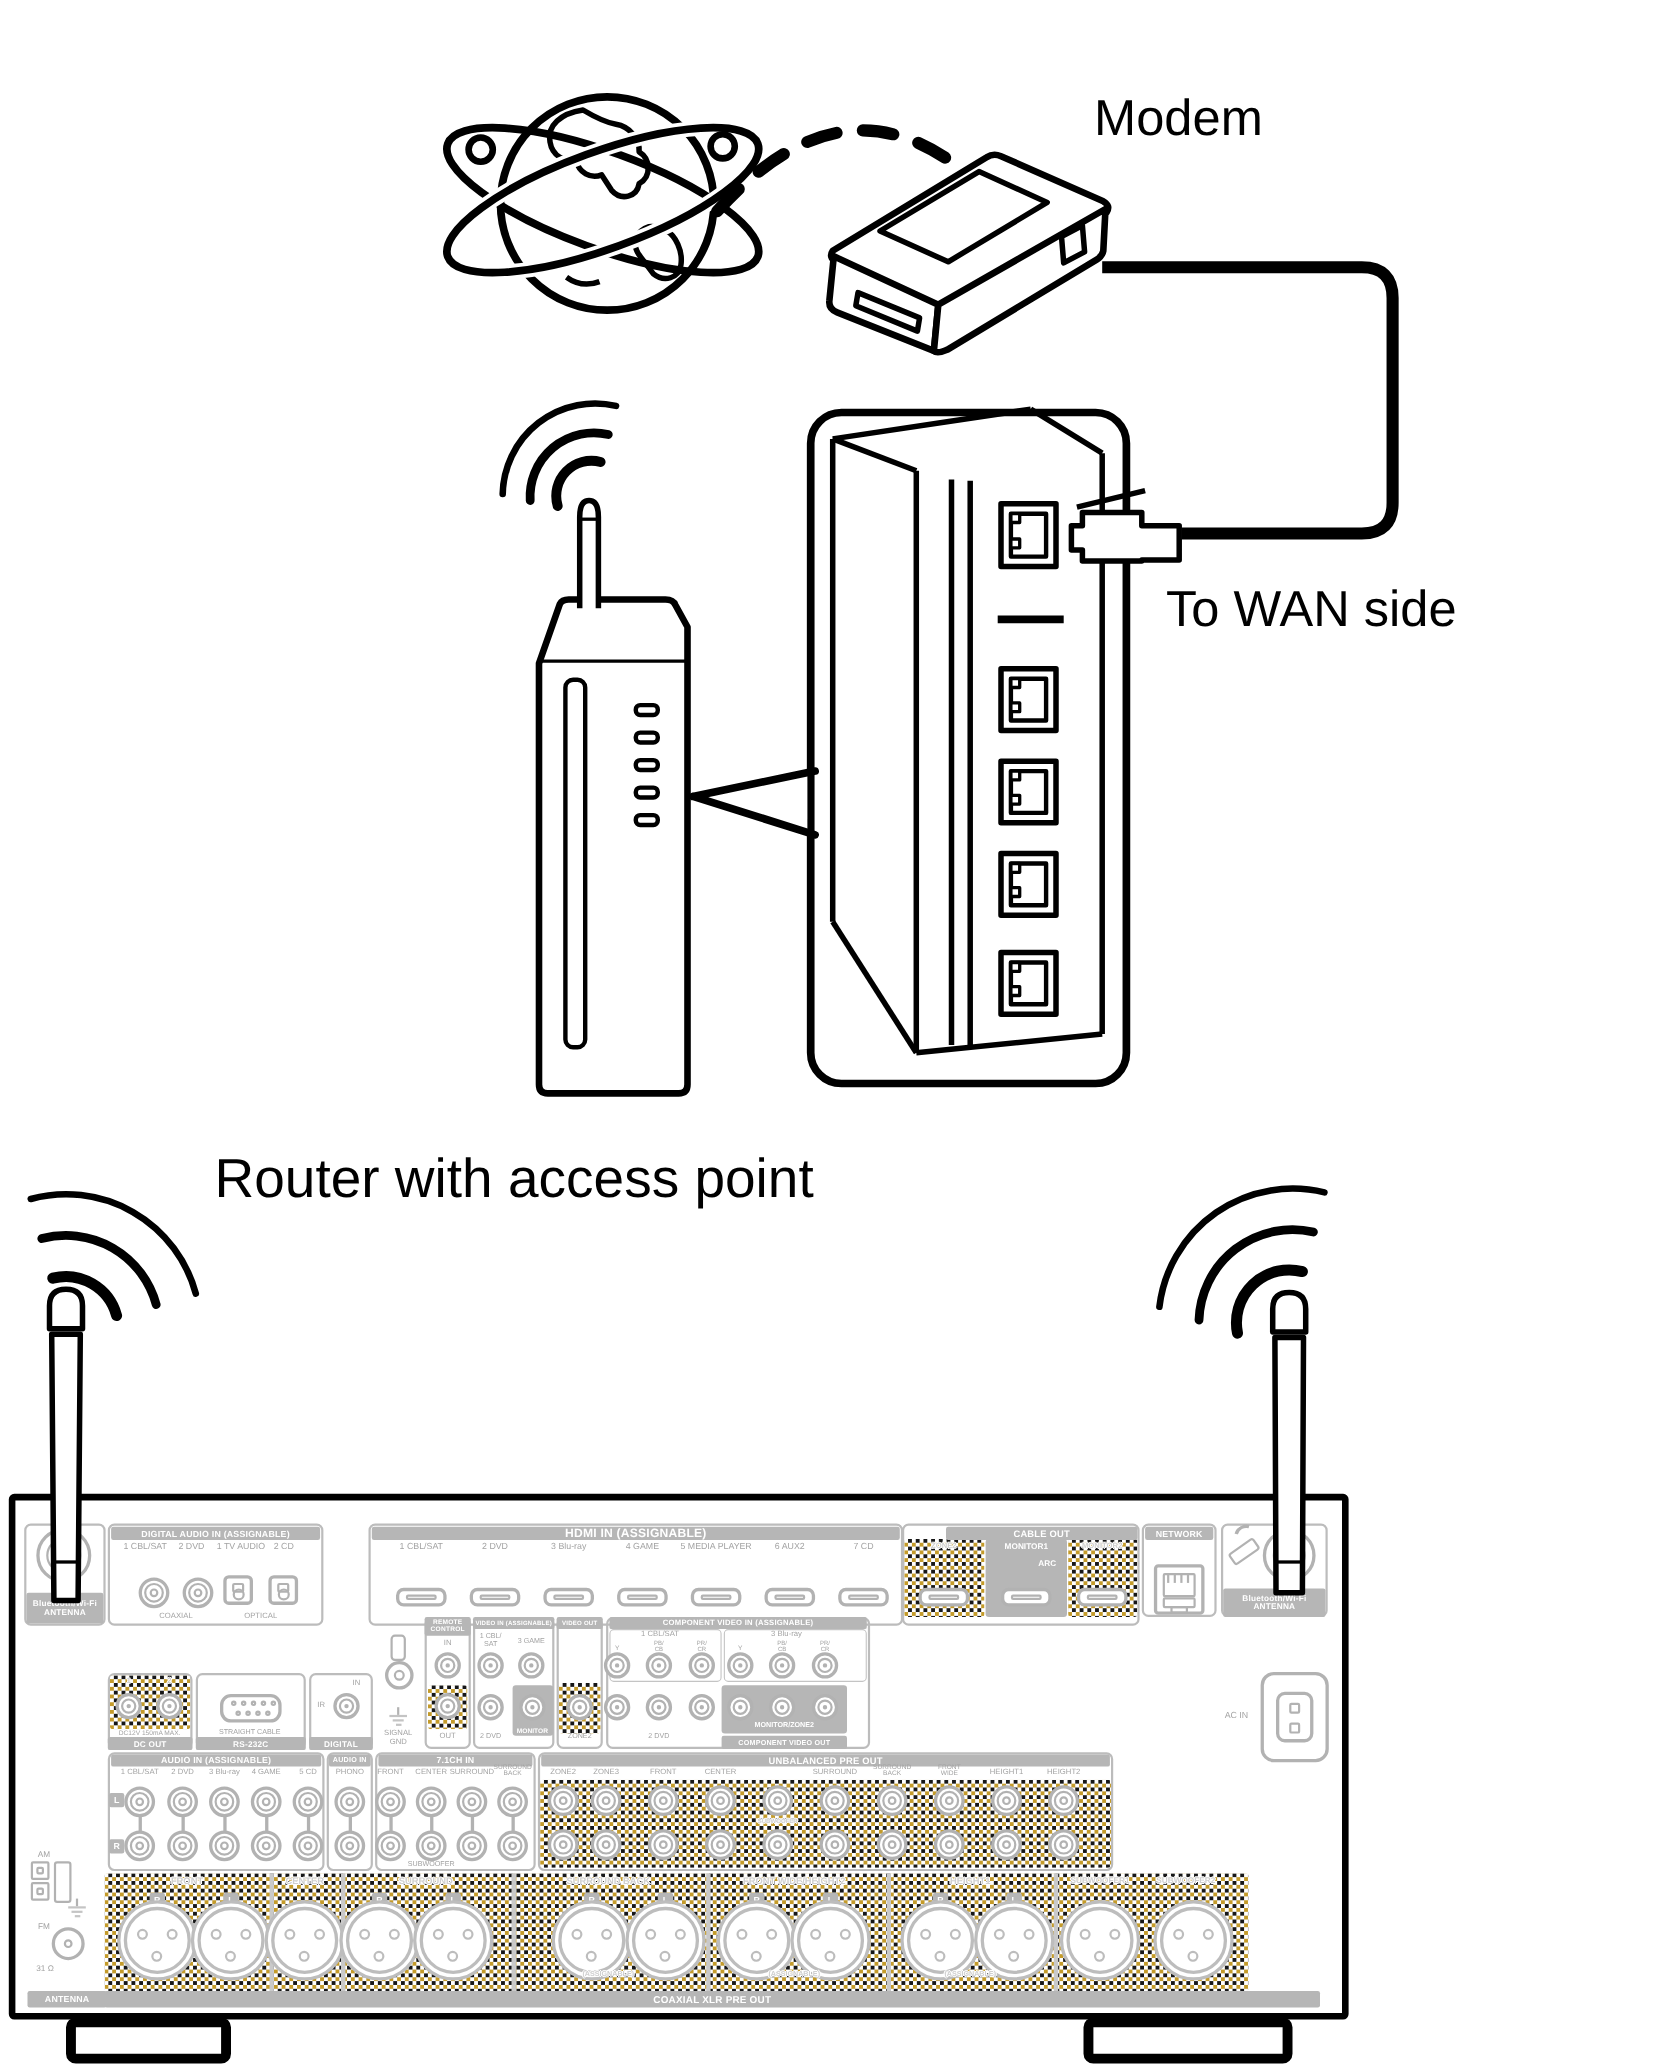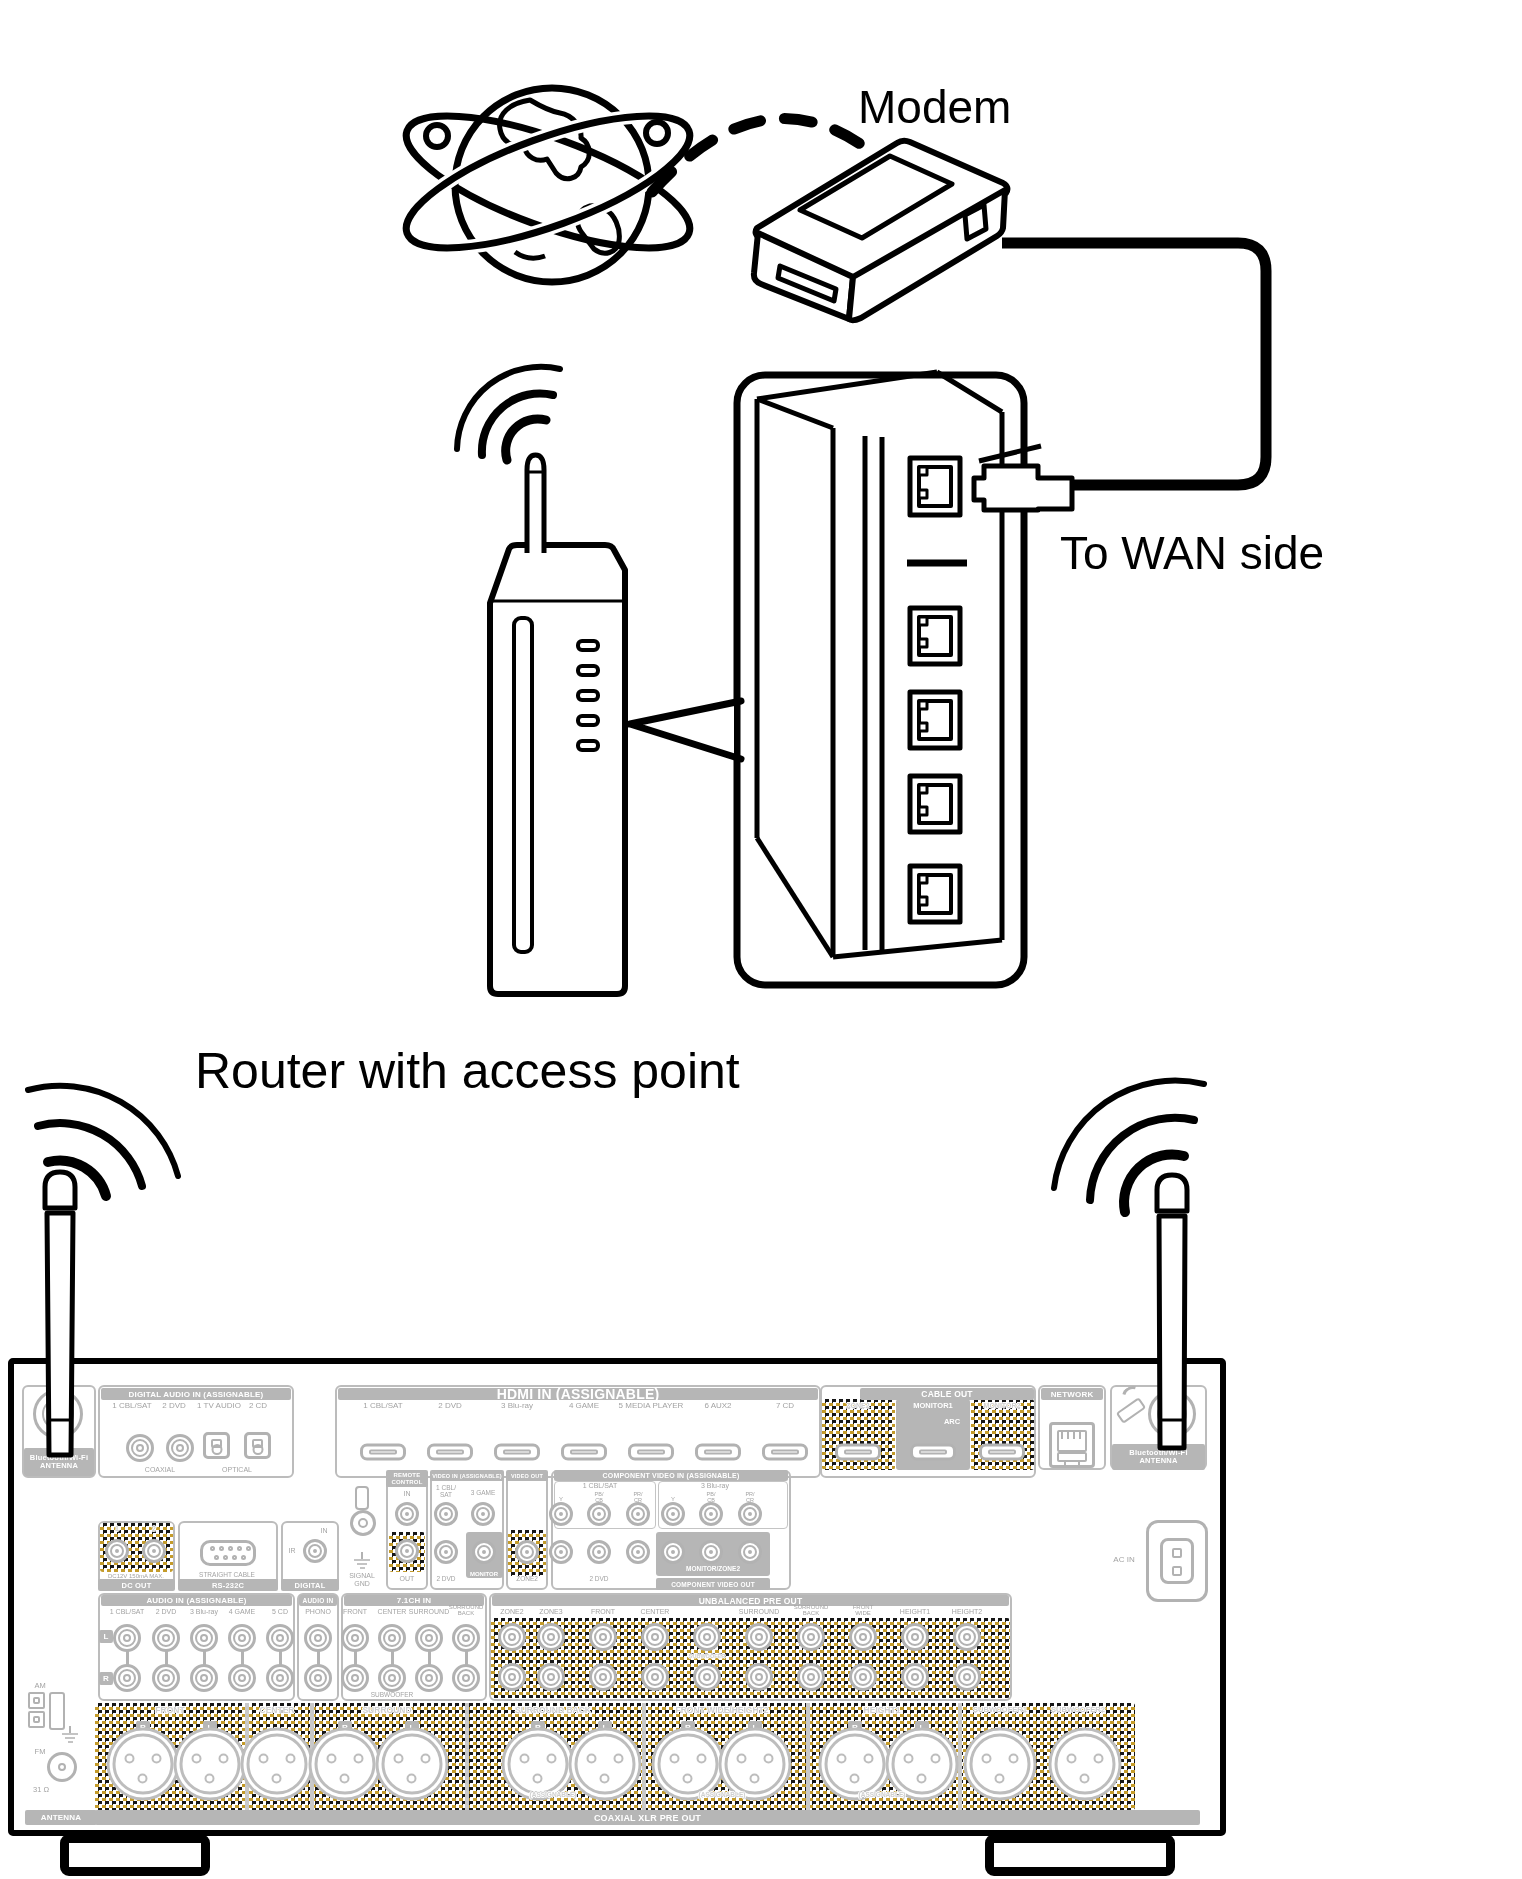--- a/index.html
+++ b/index.html
@@ -88,21 +88,21 @@
         <i></i>
         <b></b>
       </div>
       <div class="opt" style="left: 244px; top: 1432px; width: 27px; height: 27px;">
         <i></i>
         <b></b>
       </div>
       <div class="lb" style="left: 160px; top: 1466px; font-size: 7px;">COAXIAL</div>
       <div class="lb" style="left: 237px; top: 1466px; font-size: 7px;">OPTICAL</div>
       <div class="sec" style="left: 335px; top: 1385px; width: 486px; height: 93px;"></div>
-      <div class="bar" style="left: 338px; top: 1388px; width: 480px; height: 12px; font-size: 14px;">HDMI IN (ASSIGNABLE)</div>
+      <div class="bar" style="left: 338px; top: 1388px; width: 480px; height: 12px; font-size: 11px;">HDMI IN (ASSIGNABLE)</div>
       <div class="lb" style="left: 383px; top: 1402px; font-size: 8px;">1 CBL/SAT</div>
       <div class="hdmi" style="left: 383px; top: 1452px;">
         <i></i>
       </div>
       <div class="lb" style="left: 450px; top: 1402px; font-size: 8px;">2 DVD</div>
       <div class="hdmi" style="left: 450px; top: 1452px;">
         <i></i>
       </div>
       <div class="lb" style="left: 517px; top: 1402px; font-size: 8px;">3 Blu-ray</div>
       <div class="hdmi" style="left: 517px; top: 1452px;">
@@ -699,21 +699,21 @@
       <div class="dot" style="left: 58px; top: 1763px; width: 8px; height: 8px;"></div>
       <div class="lb" style="left: 41px; top: 1786px; font-size: 7.5px;">31 Ω</div>
       <div class="bar" style="left: 25px; top: 1810px; width: 72px; height: 15px; font-size: 8px;">ANTENNA</div>
       <div class="lb" style="left: 1124px; top: 1556px; font-size: 8px;">AC IN</div>
       <div class="tsq" style="left: 1146px; top: 1520px; width: 62px; height: 82px; border-width: 3px; border-radius: 12px;"></div>
       <div class="tsq" style="left: 1160px; top: 1538px; width: 34px; height: 46px; border-width: 3px; border-radius: 8px;"></div>
       <div class="tsq" style="left: 1172px; top: 1548px; width: 10px; height: 10px;"></div>
       <div class="tsq" style="left: 1172px; top: 1566px; width: 10px; height: 10px;"></div>
     </div>
 
-  <div class="biglabel" style="left:858px;top:80px;width:290px;text-align:left;font-size:46px;">Modem</div>
+  <div class="biglabel" style="left:858px;top:80px;width:290px;text-align:right;font-size:46px;">Modem</div>
   <div class="biglabel" style="left:1060px;top:526px;font-size:46px;">To WAN side</div>
   <div class="biglabel" style="left:195px;top:1042px;width:530px;text-align:center;font-size:50px;">Router with access point</div>
 
   <svg id="svgTop" width="1522" height="1879" viewBox="0 0 1522 1879">
     <g fill="none" stroke="#000" stroke-linejoin="round">
 
       <g>
         <circle cx="552" cy="185" r="97" stroke-width="7" fill="#fff"></circle>
         <path d="M530,100 c-20,3 -33,14 -30,29 c2,13 14,19 24,17 c2,11 13,17 23,13 l9,14 c9,10 23,6 25,-6 c12,-7 10,-23 0,-29 c1,-12 -9,-23 -21,-25 c-11,-2 -20,-7 -30,-13 z" stroke-width="5" fill="#fff"></path>
         <path d="M590,206 c-13,4 -16,17 -8,27 l12,16 c10,8 23,4 25,-8 c2,-13 -5,-27 -13,-31 c-6,-3 -11,-5 -16,-4 z" stroke-width="5" fill="#fff"></path>

